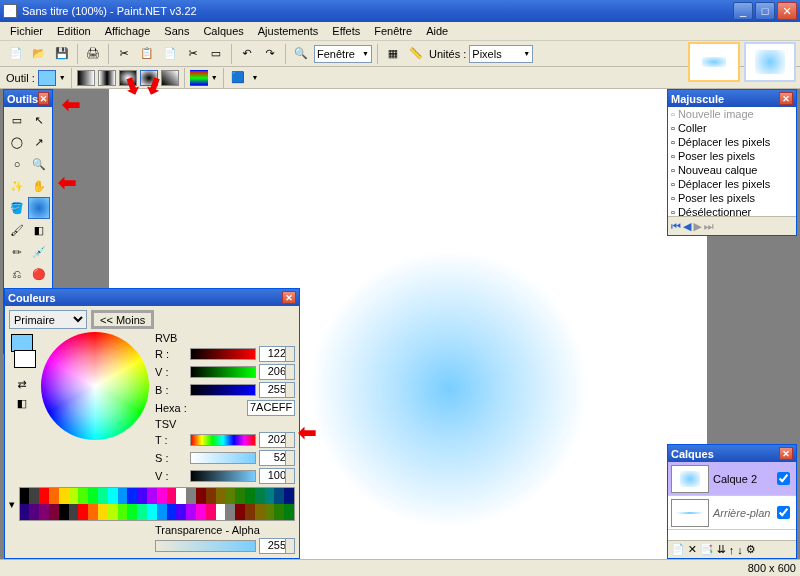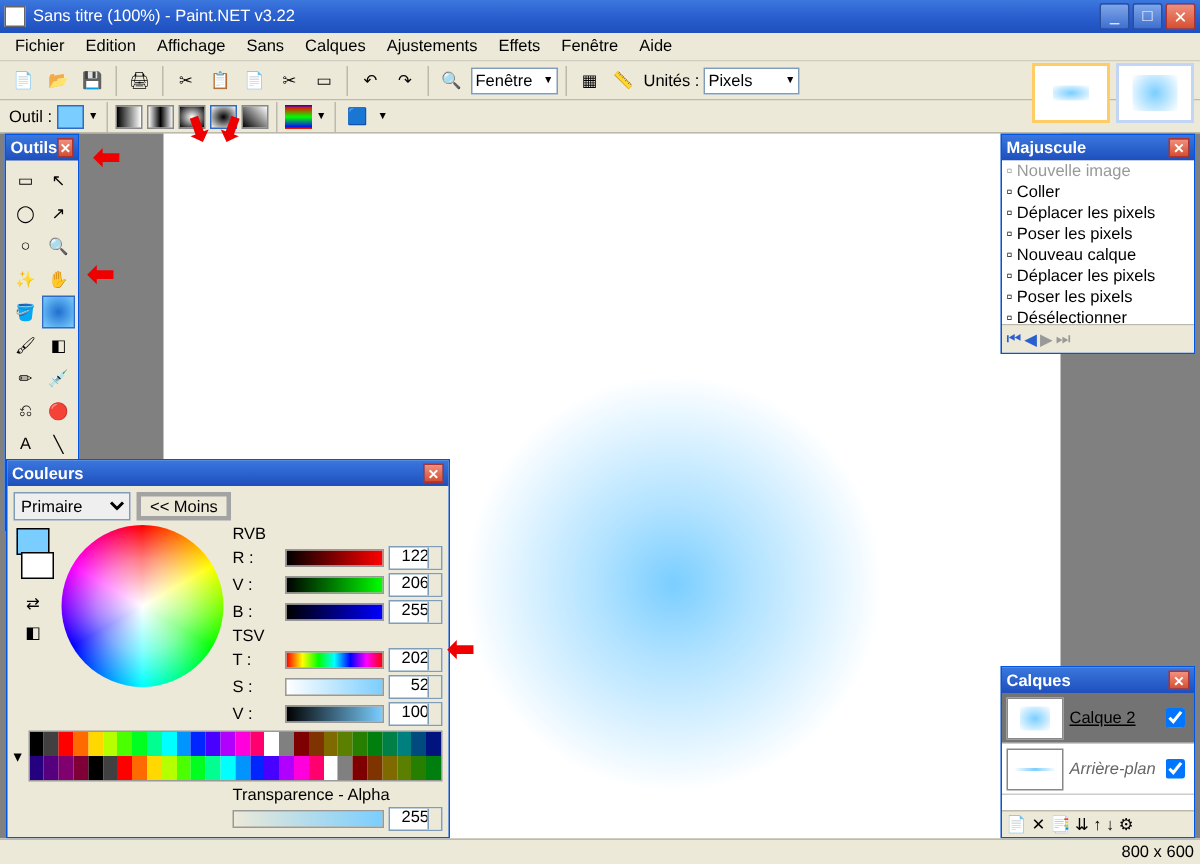--- a/index.html
+++ b/index.html
@@ -28,21 +28,21 @@
   .tool{width:22px;height:22px;border:1px solid transparent;display:flex;align-items:center;justify-content:center;}
   .tool.active{border:1px solid #316ac5;background:#c2d5f5;}
   .history-panel{top:89px;right:3px;width:130px;}
   .history-list{height:110px;background:#fff;overflow:hidden;border-bottom:1px solid #bdb9ac;}
   .hist-item{padding:1px 3px;display:flex;align-items:center;gap:3px;white-space:nowrap;}
   .hist-item.dis{color:#999;}
   .hist-nav{height:18px;display:flex;align-items:center;gap:2px;padding:0 3px;background:#ece9d8;}
   .layers-panel{bottom:17px;right:3px;width:130px;}
   .layers-list{height:78px;background:#fff;}
   .layer-item{height:34px;border-bottom:1px solid #ccc;display:flex;align-items:center;gap:4px;padding:0 3px;}
-  .layer-item.sel{background:#737373;text-decoration:underline;}
+  .layer-item.sel{background:#c4b5fd;}
   .layer-thumb{width:38px;height:28px;border:1px solid #888;background:#fff;display:flex;align-items:center;justify-content:center;}
   .layers-bar{height:18px;display:flex;align-items:center;gap:3px;padding:0 3px;background:#ece9d8;border-top:1px solid #bdb9ac;}
   .thumbs{position:absolute;top:42px;right:4px;display:flex;gap:4px;}
   .thumb{width:52px;height:40px;border:2px solid #ffcc66;background:#fff;display:flex;align-items:center;justify-content:center;}
   .thumb+.thumb{border-color:#c2d5f5;}
   .colors-panel{bottom:17px;left:4px;width:296px;}
   .colors-body{padding:4px;display:flex;flex-direction:column;gap:3px;}
   .colors-top{display:flex;align-items:center;gap:4px;}
   select.prim{width:78px;height:19px;border:1px solid #7f9db9;}
   .btn3d{height:19px;border:3px solid #a3a3a3;background:#ece9d8;padding:0 6px;}
@@ -295,20 +295,25 @@
           </div>
         <div class="rgb-row">
             <label>V :</label>
             <div class="slider" style="background:linear-gradient(to right,#000,#0f0)"></div>
             <div class="numbox">206</div>
           </div>
         <div class="rgb-row">
             <label>B :</label>
             <div class="slider" style="background:linear-gradient(to right,#000,#00f)"></div>
             <div class="numbox">255</div>
+          </div>
+        <div class="rgb-row">
+            <label style="width:36px">Hexa :</label>
+            <div style="flex:1"></div>
+            <div class="hexa">7ACEFF</div>
           </div>
         <div>TSV</div>
         <div class="rgb-row">
             <label>T :</label>
             <div class="slider" style="background:linear-gradient(to right,red,yellow,lime,cyan,blue,magenta,red)"></div>
             <div class="numbox">202</div>
           </div>
         <div class="rgb-row">
             <label>S :</label>
             <div class="slider" style="background:linear-gradient(to right,#fff,#7aceff)"></div>

